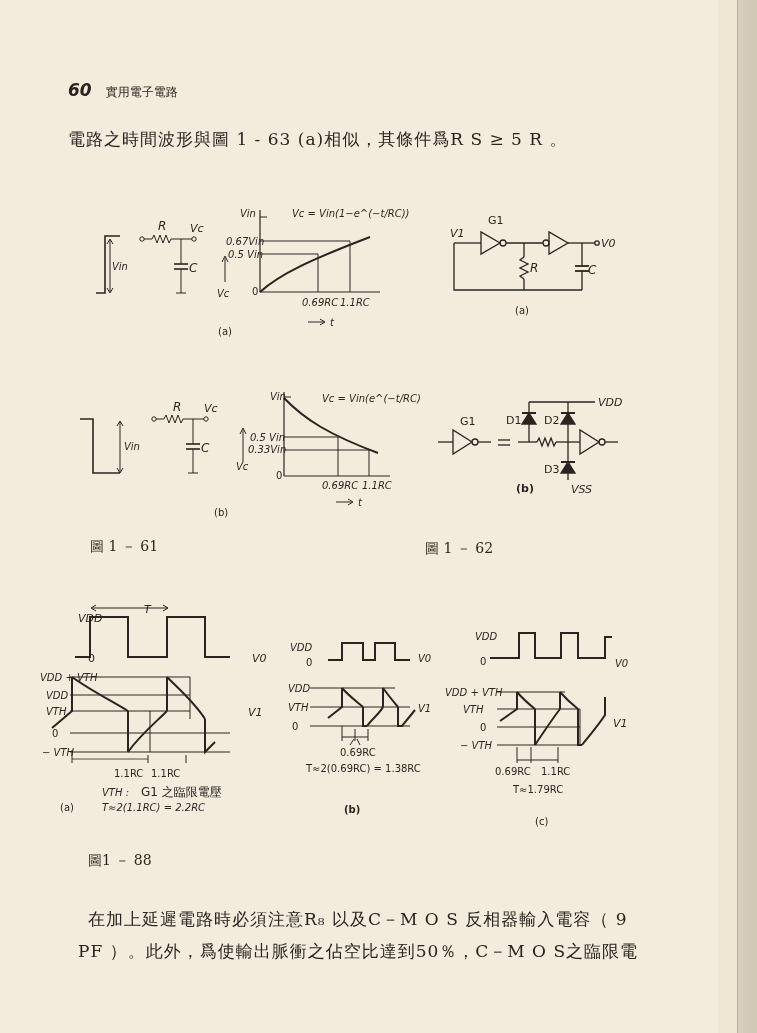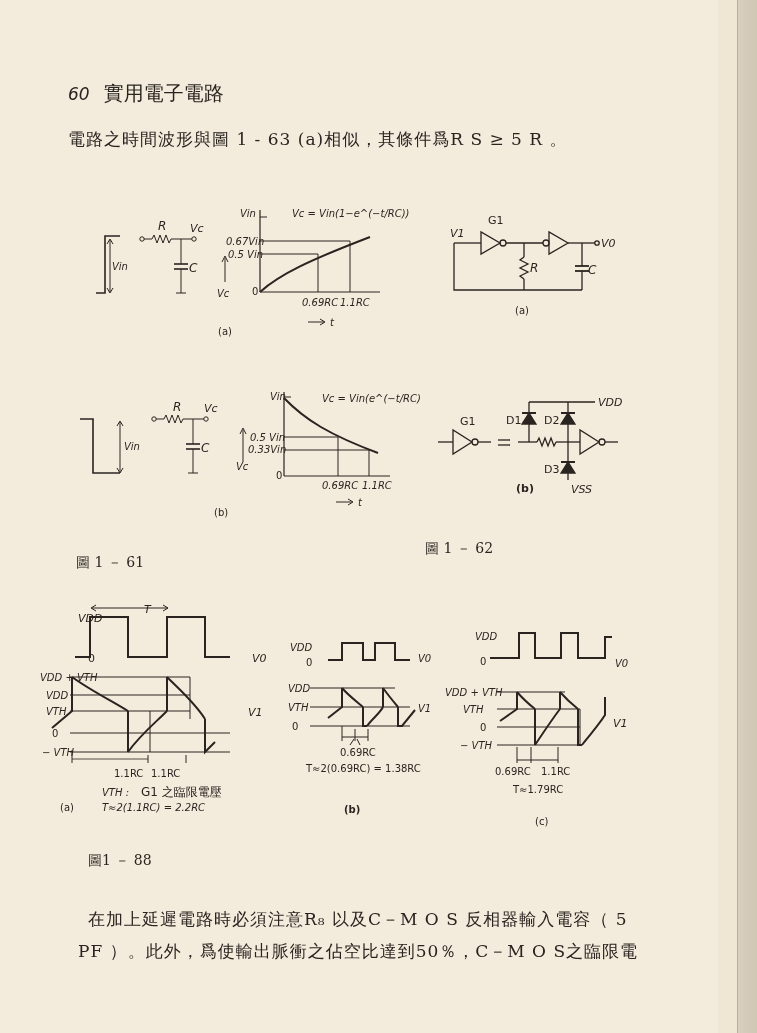--- a/index.html
+++ b/index.html
@@ -1,22 +1,22 @@
 <!DOCTYPE html>
 <html><head>
 <meta charset="utf-8">
 <style>
   html,body{margin:0;padding:0;}
   body{width:757px;height:1033px;background:#efe6d3;position:relative;overflow:hidden;font-family:"DejaVu Serif",serif;color:#2a2420;}
   .page{position:absolute;left:0;top:0;width:718px;height:1033px;background:#f3ecdc;}
   .spine{position:absolute;left:738px;top:0;width:19px;height:1033px;background:linear-gradient(90deg,#d8cfbe,#cfc6b4);}
   .spine-line{position:absolute;left:737px;top:0;width:1px;height:1033px;background:#b8ae9c;}
   .header{position:absolute;left:68px;top:80px;display:flex;align-items:baseline;gap:14px;}
-  .pnum{font-family:"DejaVu Sans",sans-serif;font-weight:normal;font-style:italic;font-size:17px;}
-  .btitle{font-size:20px;}
+  .pnum{font-family:"DejaVu Sans",sans-serif;font-weight:bold;font-style:italic;font-size:17px;}
+  .btitle{font-size:12px;}
   .para{position:absolute;font-size:17px;letter-spacing:1px;white-space:nowrap;}
   .fig{position:absolute;}
   .cap{position:absolute;font-size:14px;}
   svg text{font-family:"DejaVu Sans",sans-serif;fill:#2a2420;}
   .it{font-style:italic;}
 </style>
 </head>
 <body>
 
 <div class="page"></div>
@@ -112,21 +112,21 @@
   <text x="190" y="20" font-size="10" class="it">Vin</text>
   <text x="170" y="61" font-size="10" class="it">0.5 Vin</text>
   <text x="168" y="73" font-size="10" class="it">0.33Vin</text>
   <text x="196" y="99" font-size="10">0</text>
   <text x="242" y="22" font-size="10" class="it">Vc = Vin(e^(−t/RC))</text>
   <text x="242" y="109" font-size="10" class="it">0.69RC</text>
   <text x="282" y="109" font-size="10" class="it">1.1RC</text>
   <text x="278" y="126" font-size="10" class="it">t</text>
   <text x="134" y="136" font-size="10">(b)</text>
 </svg>
-<div class="cap" style="left:76px;top:538px;margin-top:16px;">圖 1 － 61</div>
+<div class="cap" style="left:90px;top:538px;">圖 1 － 61</div>
 
 <svg class="fig" style="left:420px;top:200px;" width="220" height="130">
   <g stroke="#2a2420" fill="none" stroke-width="1.3">
     <polygon points="61,32 61,54 80,43"></polygon>
     <circle cx="83" cy="43" r="3"></circle>
     <line x1="86" y1="43" x2="123" y2="43"></line>
     <circle cx="126" cy="43" r="3"></circle>
     <polygon points="129,32 129,54 148,43"></polygon>
     <line x1="148" y1="43" x2="175" y2="43"></line>
     <circle cx="177" cy="43" r="2.2"></circle>
@@ -299,14 +299,14 @@
   <text x="35" y="116" font-size="10">0</text>
   <text x="15" y="134" font-size="10" class="it">− VTH</text>
   <text x="168" y="112" font-size="11" class="it">V1</text>
   <text x="50" y="160" font-size="10">0.69RC</text>
   <text x="96" y="160" font-size="10">1.1RC</text>
   <text x="68" y="178" font-size="10">T≈1.79RC</text>
   <text x="90" y="210" font-size="10">(c)</text>
 </svg>
 <div class="cap" style="left:88px;top:852px;">圖1 － 88</div>
 
-<div class="para" style="left:88px;top:908px;">在加上延遲電路時必須注意R₈ 以及C－M O S 反相器輸入電容（ 5</div>
+<div class="para" style="left:88px;top:908px;">在加上延遲電路時必須注意R₈ 以及C－M O S 反相器輸入電容（ 9</div>
 <div class="para" style="left:50px;top:940px;margin-left:28px;">PF ）。此外，爲使輸出脈衝之佔空比達到50％，C－M O S之臨限電</div>
 
 </body></html>

